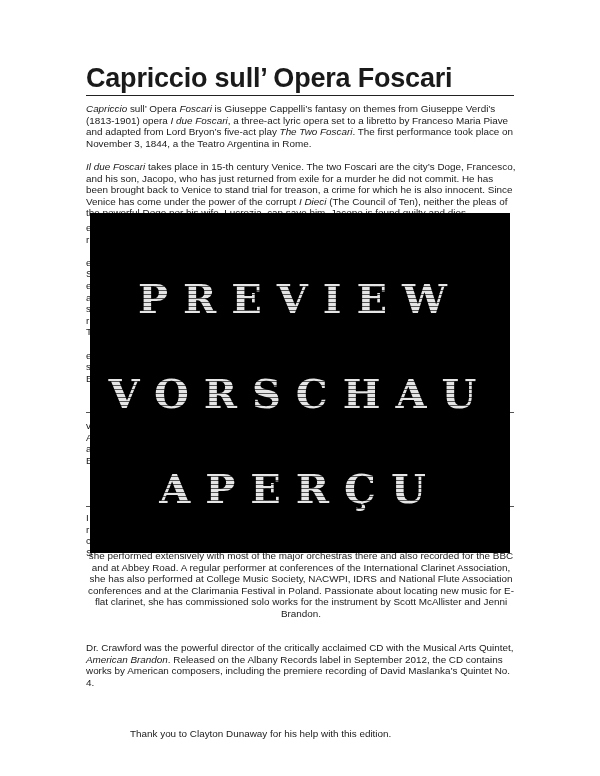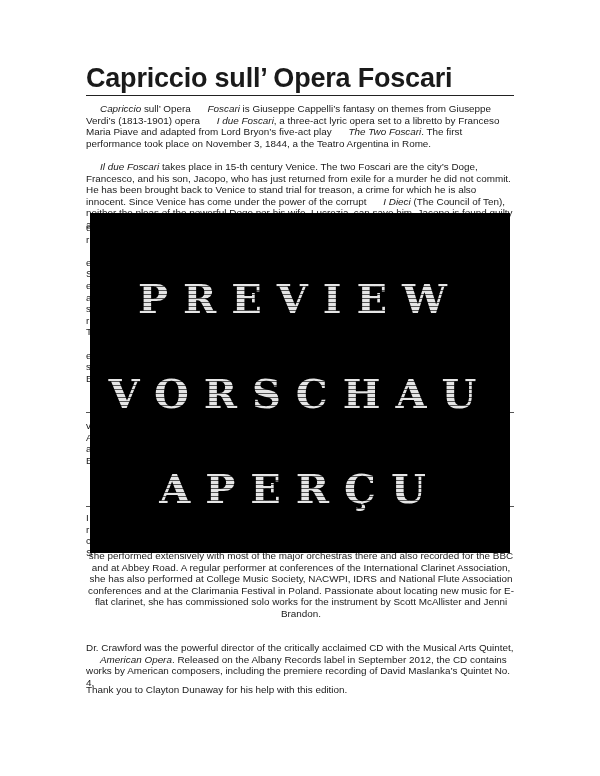--- a/index.html
+++ b/index.html
@@ -2,30 +2,30 @@
 <html><head>
 <meta charset="utf-8">
 <style>
   html, body { margin: 0; padding: 0; background: #ffffff; }
   body { width: 600px; height: 776px; position: relative; overflow: hidden;
          font-family: "Liberation Sans", "DejaVu Sans", sans-serif; color: #1a1a1a; }
   .title { position: absolute; left: 86px; top: 62px; font-size: 27px; font-weight: bold;
            letter-spacing: -0.2px; margin: 0; line-height: 32px; white-space: nowrap; }
   .title-rule { position: absolute; left: 86px; top: 95px; width: 428px; height: 1px; background: #222; }
   .para { position: absolute; left: 86px; width: 430px; font-size: 9.9px; line-height: 11.6px; margin: 0; }
-  .para i { font-style: italic; margin-left: 14px; }
+  .para i { font-style: italic; }
   .p1 { top: 103px; }
   .p2 { top: 161px; }
   .hidden-lines { position: absolute; left: 86px; width: 6px; overflow: hidden; font-size: 9.9px; line-height: 11.6px; }
   .section-rule { position: absolute; left: 86px; width: 428px; height: 1px; background: #555; }
   .r1 { top: 412px; }
   .r2 { top: 506px; }
   .p3 { top: 550px; text-align: center; }
   .p4 { top: 642px; }
-  .p5 { top: 684px; }
+  .p5 { top: 728px; margin-left: 44px; }
   .overlay { position: absolute; left: 90px; top: 213px; width: 420px; height: 340px; background: #000; }
   .wm { position: absolute; left: 0; width: 420px; text-align: center;
         font-family: "DejaVu Serif", "Liberation Serif", serif; font-weight: bold;
         color: #e8e8e8; font-size: 40px; letter-spacing: 15px;
         background-image: repeating-linear-gradient(0deg, #e6e6e6 0px, #e6e6e6 3px, #555 3px, #555 4px),
                           repeating-linear-gradient(90deg, rgba(0,0,0,0) 0px, rgba(0,0,0,0) 4px, rgba(60,60,60,0.9) 4px, rgba(60,60,60,0.9) 5px);
         -webkit-background-clip: text; background-clip: text; -webkit-text-fill-color: transparent; }
   .wm1 { top: 62px; }
   .wm2 { top: 157px; }
   .wm3 { top: 252px; }
@@ -39,20 +39,20 @@
 <p class="para p1"><i>Capriccio</i><span> sull’ Opera </span><i>Foscari</i><span> is Giuseppe Cappelli’s fantasy on themes from Giuseppe Verdi’s (1813-1901) opera </span><i>I due Foscari</i><span>, a three-act lyric opera set to a libretto by Franceso Maria Piave and adapted from Lord Bryon’s five-act play </span><i>The Two Foscari</i><span>. The first performance took place on November 3, 1844, a the Teatro Argentina in Rome.</span></p>
 <p class="para p2"><i>Il due Foscari</i><span> takes place in 15-th century Venice. The two Foscari are the city’s Doge, Francesco, and his son, Jacopo, who has just returned from exile for a murder he did not commit. He has been brought back to Venice to stand trial for treason, a crime for which he is also innocent. Since Venice has come under the power of the corrupt </span><i>I Dieci</i><span> (The Council of Ten), neither the pleas of the powerful Doge nor his wife, Lucrezia, can save him. Jacopo is found guilty and dies</span></p>
 
 <div class="hidden-lines" style="top:222px;">e<br>r<br><br>e<br>S<br>e<br>a<br>s<br>r<br>T<br><br>e<br>s<br>E</div>
 <div class="hidden-lines" style="top:420px;">v<br>A<br>a<br>E</div>
 <div class="hidden-lines" style="top:512px;">I<br>r<br>c<br>S</div>
 <div class="section-rule r1"></div>
 <div class="section-rule r2"></div>
 
 <p class="para p3"><span>she performed extensively with most of the major orchestras there and also recorded for the BBC and at Abbey Road. A regular performer at conferences of the International Clarinet Association, she has also performed at College Music Society, NACWPI, IDRS and National Flute Association conferences and at the Clarimania Festival in Poland. Passionate about locating new music for E-flat clarinet, she has commissioned solo works for the instrument by Scott McAllister and Jenni Brandon.</span></p>
-<p class="para p4"><span>Dr. Crawford was the powerful director of the critically acclaimed CD with the Musical Arts Quintet, </span><i>American Opera</i><span>.  Released on the Albany Records label in September 2012, the CD contains works by American composers, including the premiere recording of David Maslanka’s Quintet No. 4.</span></p>
+<p class="para p4"><span>Dr. Crawford was the powerful director of the critically acclaimed CD with the Musical Arts Quintet, </span><i>American Brandon</i><span>.  Released on the Albany Records label in September 2012, the CD contains works by American composers, including the premiere recording of David Maslanka’s Quintet No. 4.</span></p>
 <p class="para p5"><span>Thank you to Clayton Dunaway for his help with this edition.</span></p>
 
 <div class="overlay">
   <div class="wm wm1">PREVIEW</div>
   <div class="wm wm3">APERÇU</div>
   <div class="wm wm2">VORSCHAU</div>
 </div>
 
 </body></html>

